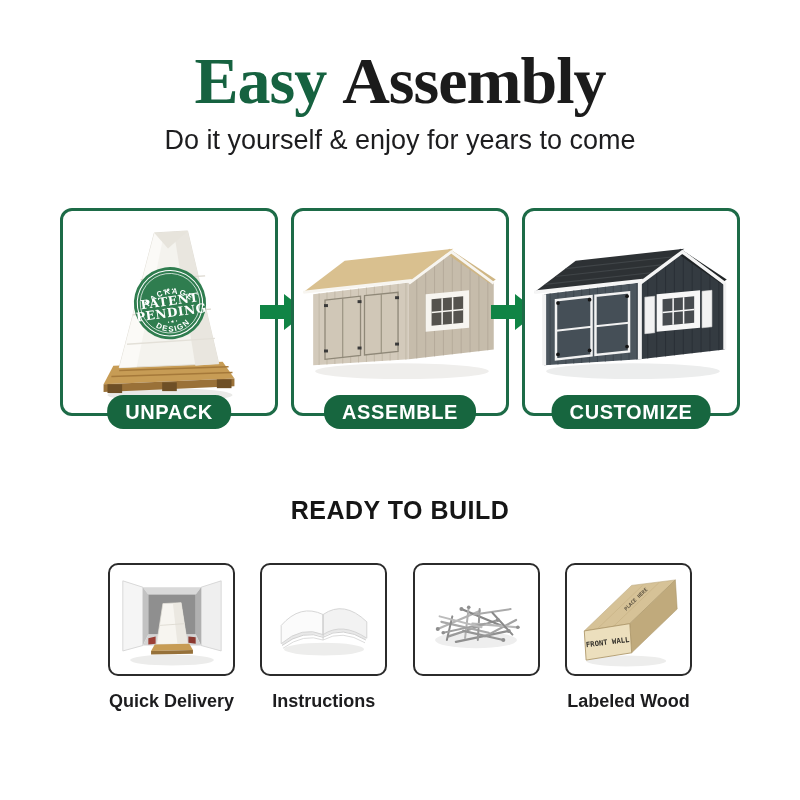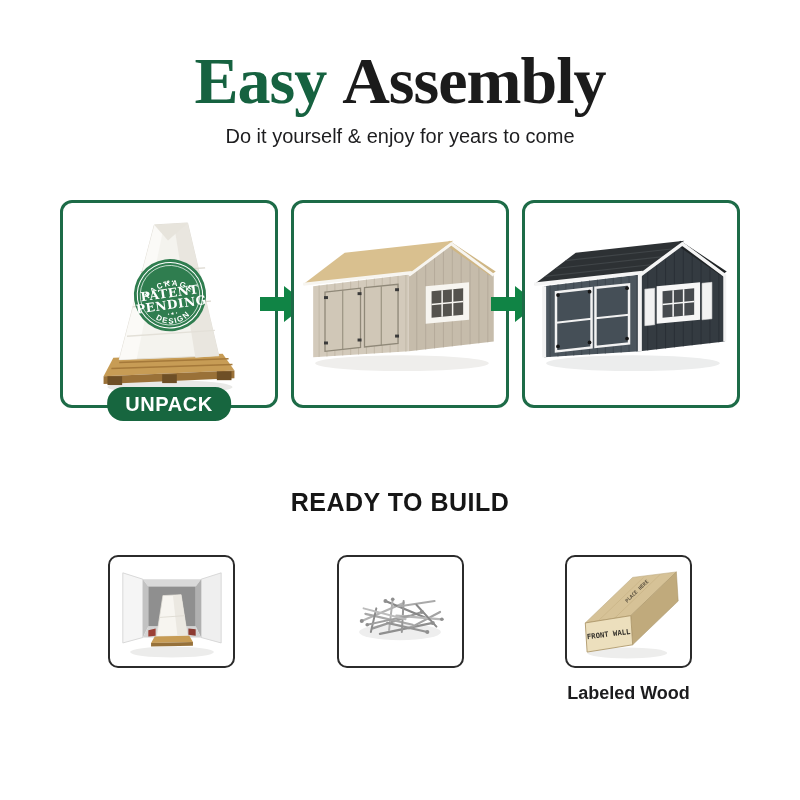--- a/index.html
+++ b/index.html
@@ -9,21 +9,21 @@
   }
   .page{width:800px;height:800px;position:relative;}
 
   
   header{padding-top:46px;text-align:center;}
   h1{
     margin:0;font-family:"Liberation Serif","DejaVu Serif",serif;
     font-size:66px;font-weight:bold;letter-spacing:-1px;color:#1b1b1b;line-height:1.05;
   }
   h1 .green{color:#166240;margin-right:16px;}
-  .subtitle{margin:10px 0 0;font-size:20px;color:#1d1d1f;}
+  .subtitle{margin:10px 0 0;font-size:27px;color:#1d1d1f;}
 
   
   .steps-row{position:relative;width:680px;margin:52px auto 0;display:flex;justify-content:space-between;}
   .step-box{
     width:218px;height:208px;box-sizing:border-box;position:relative;
     border:3px solid #1d6b47;border-radius:12px;background:#fff;
     display:flex;align-items:center;justify-content:center;
   }
   .step-label{
     position:absolute;bottom:-16px;left:50%;transform:translateX(-50%);
@@ -178,20 +178,21 @@
         <path d="M109,47 L152,15 L195,47" stroke="#f7f5f0" stroke-width="3" fill="none"></path>
 
         <g>
           <polygon points="126,58 170,54 170,92 126,96" fill="#f7f5f0"></polygon>
           <polygon points="132,63 164,60 164,87 132,90" fill="#55534e"></polygon>
           <line x1="142.7" y1="62" x2="142.7" y2="89" stroke="#f7f5f0" stroke-width="1.5"></line>
           <line x1="153.3" y1="61" x2="153.3" y2="88" stroke="#f7f5f0" stroke-width="1.5"></line>
           <line x1="132" y1="76.5" x2="164" y2="73.5" stroke="#f7f5f0" stroke-width="1.5"></line>
         </g>
       </svg>
+      <div class="step-label">ASSEMBLE</div>
     </div>
 
     <svg class="arrow a2" viewBox="0 0 48 38">
       <polygon points="0,12 24,12 24,1 47,19 24,37 24,26 0,26" fill="#108445"></polygon>
     </svg>
 
     <div class="step-box">
       <svg width="198" height="150" viewBox="0 0 200 152">
         <defs>
           <clipPath id="drkFront">
@@ -267,20 +268,21 @@
         <g>
           <polygon points="114,61 124,60 124,97 114,98" fill="#f2f2f2" stroke="#d9d9d9" stroke-width="0.6"></polygon>
           <polygon points="172,55 182,54 182,91 172,92" fill="#f2f2f2" stroke="#d9d9d9" stroke-width="0.6"></polygon>
           <polygon points="126,58 170,54 170,92 126,96" fill="#f7f7f7"></polygon>
           <polygon points="132,63 164,60 164,87 132,90" fill="#474b4f"></polygon>
           <line x1="142.7" y1="62" x2="142.7" y2="89" stroke="#f7f7f7" stroke-width="1.5"></line>
           <line x1="153.3" y1="61" x2="153.3" y2="88" stroke="#f7f7f7" stroke-width="1.5"></line>
           <line x1="132" y1="76.5" x2="164" y2="73.5" stroke="#f7f7f7" stroke-width="1.5"></line>
         </g>
       </svg>
+      <div class="step-label">CUSTOMIZE</div>
     </div>
   </div>
 
   <div class="divider">
     <span class="divider-line"></span>
     <span class="divider-text">READY TO BUILD</span>
     <span class="divider-line"></span>
   </div>
 
   <div class="features-row">
@@ -298,22 +300,37 @@
           <polygon points="28,84 34,72 86,72 92,84" fill="#d3d3d3"></polygon>
           <polygon points="34,76 42,74 42,82 34,83" fill="#9c4036"></polygon>
           <polygon points="78,74 86,75 86,82 78,81" fill="#8c3a31"></polygon>
           <polygon points="50,38 70,37 77,82 43,83" fill="#f7f5f0" stroke="#e4e1d9" stroke-width="0.8"></polygon>
           <polygon points="70,37 77,82 66,82.5 61,37.5" fill="#ebe8e1"></polygon>
           <polyline points="46,62 74,60" stroke="#dedbd2" stroke-width="1" fill="none"></polyline>
           <polygon points="41,83 79,82 83,89 37,90" fill="#c79c55"></polygon>
           <polygon points="37,90 83,89 83,93 37,94" fill="#96713a"></polygon>
         </svg>
       </div>
-    </div>
-
+      <div class="feature-label">Quick Delivery</div>
+    </div>
+
+    <div class="feature">
+      <div class="feature-box">
+        <svg width="112" height="102" viewBox="0 0 120 112">
+          <ellipse cx="60" cy="88" rx="44" ry="7" fill="#ededec"></ellipse>
+          <path d="M14,64 Q38,46 59,54 Q80,42 106,60 L106,78 Q80,62 59,74 Q38,66 14,84 Z" fill="#e8e8e8"></path>
+          <path d="M13,62 Q34,38 59,50 L59,72 Q36,62 13,82 Z" fill="#fbfbfb" stroke="#d2d2d2" stroke-width="1"></path>
+          <path d="M107,58 Q82,34 59,50 L59,72 Q80,58 107,76 Z" fill="#f2f2f2" stroke="#d2d2d2" stroke-width="1"></path>
+          <path d="M14,84 Q38,66 59,75 M59,75 Q80,62 106,78" stroke="#cccccc" fill="none" stroke-width="1"></path>
+          <path d="M15,87 Q38,70 59,78 M59,78 Q80,66 105,81" stroke="#d8d8d8" fill="none" stroke-width="1"></path>
+          <line x1="59" y1="50" x2="59" y2="78" stroke="#cfcfcf" stroke-width="1"></line>
+        </svg>
+      </div>
+      <div class="feature-label">Instructions</div>
+    </div>
 
     <div class="feature">
       <div class="feature-box">
         <svg width="112" height="102" viewBox="0 0 120 112">
           <ellipse cx="60" cy="78" rx="45" ry="9" fill="#eeeeee"></ellipse>
           <g stroke-linecap="round">
             <line x1="18" y1="66" x2="64" y2="46" stroke="#b3b3b3" stroke-width="2.4"></line>
             <line x1="30" y1="74" x2="84" y2="56" stroke="#9a9a9a" stroke-width="2.6"></line>
             <line x1="44" y1="44" x2="92" y2="64" stroke="#878787" stroke-width="2.4"></line>
             <line x1="22" y1="58" x2="74" y2="70" stroke="#a8a8a8" stroke-width="2.4"></line>

